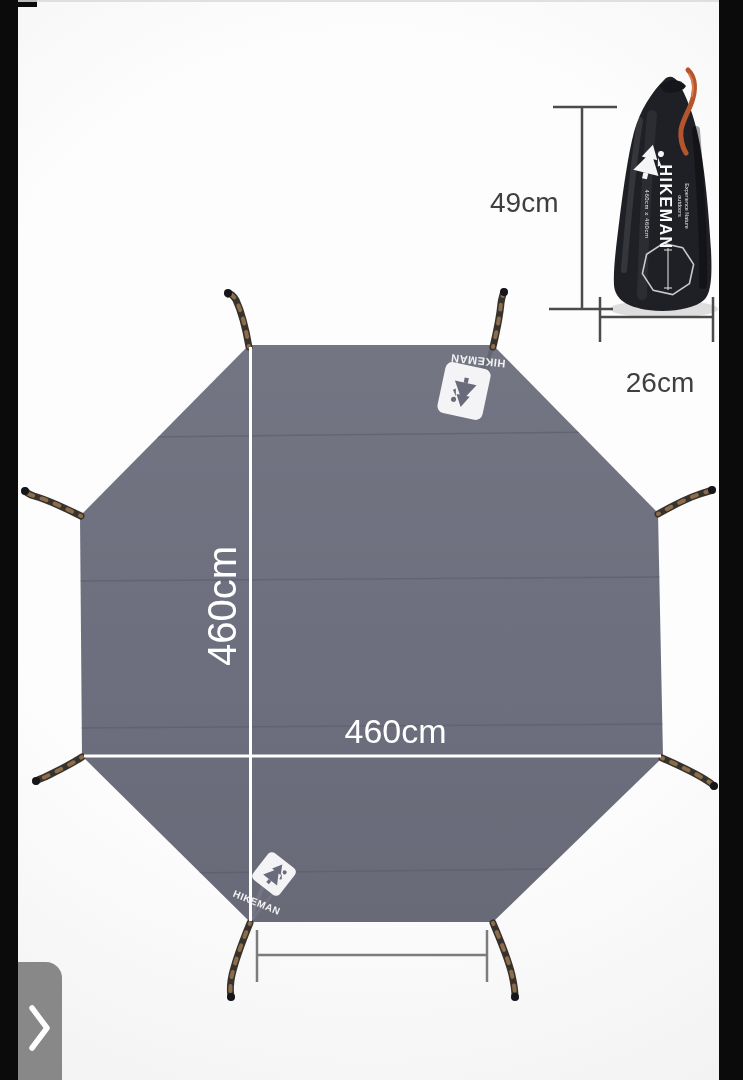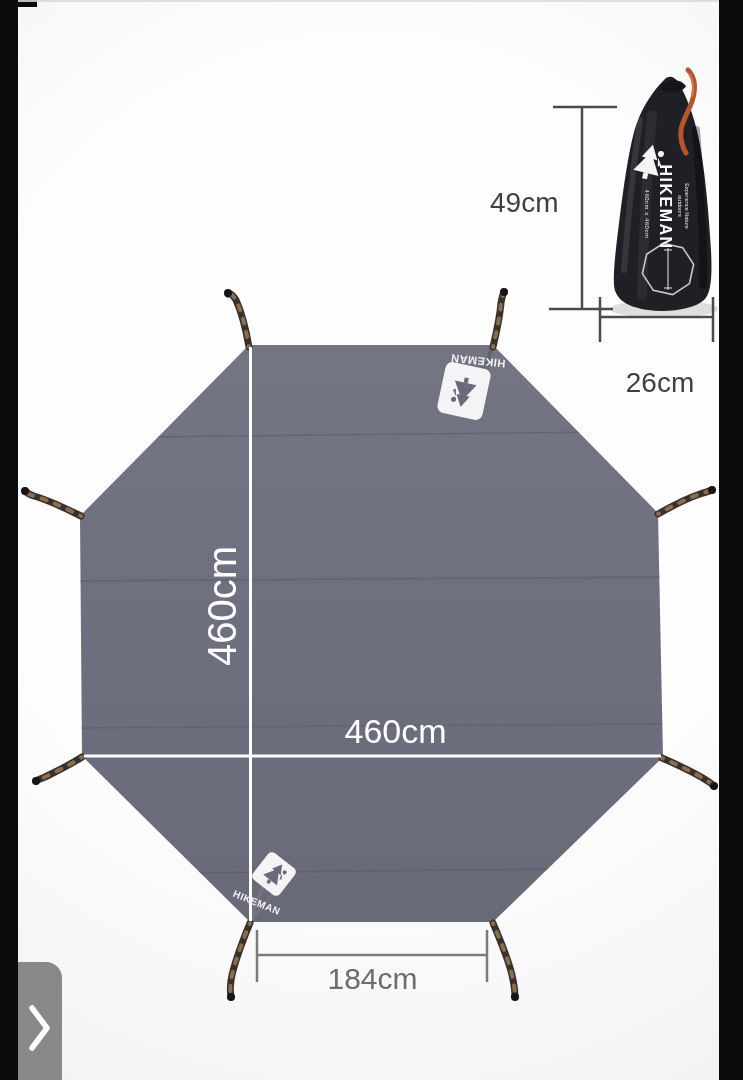--- a/index.html
+++ b/index.html
@@ -159,21 +159,20 @@
       <line x1="257" y1="930" x2="257" y2="982"></line>
       <line x1="487" y1="930" x2="487" y2="982"></line>
       <line x1="257" y1="955" x2="487" y2="955"></line>
     </g>
   </svg>
 
   <div class="lbl lbl-49">49cm</div>
   <div class="lbl lbl-26">26cm</div>
   <div class="lbl lbl-460v">460cm</div>
   <div class="lbl lbl-460h">460cm</div>
-  <div class="lbl lbl-184">184cm</div>
   <div class="lbl lbl-brand-top">HIKEMAN</div>
   <div class="lbl lbl-brand-bottom">HIKEMAN</div>
   <div class="lbl lbl-bag-brand">HIKEMAN</div>
   <div class="lbl lbl-bag-tagline">Experience Nature outdoors</div>
   <div class="lbl lbl-bag-size">460cm x 460cm</div>
 
   <div class="letterbox left"></div>
   <div class="letterbox right"></div>
   <div class="top-notch"></div>
   <div class="top-hairline"></div>

